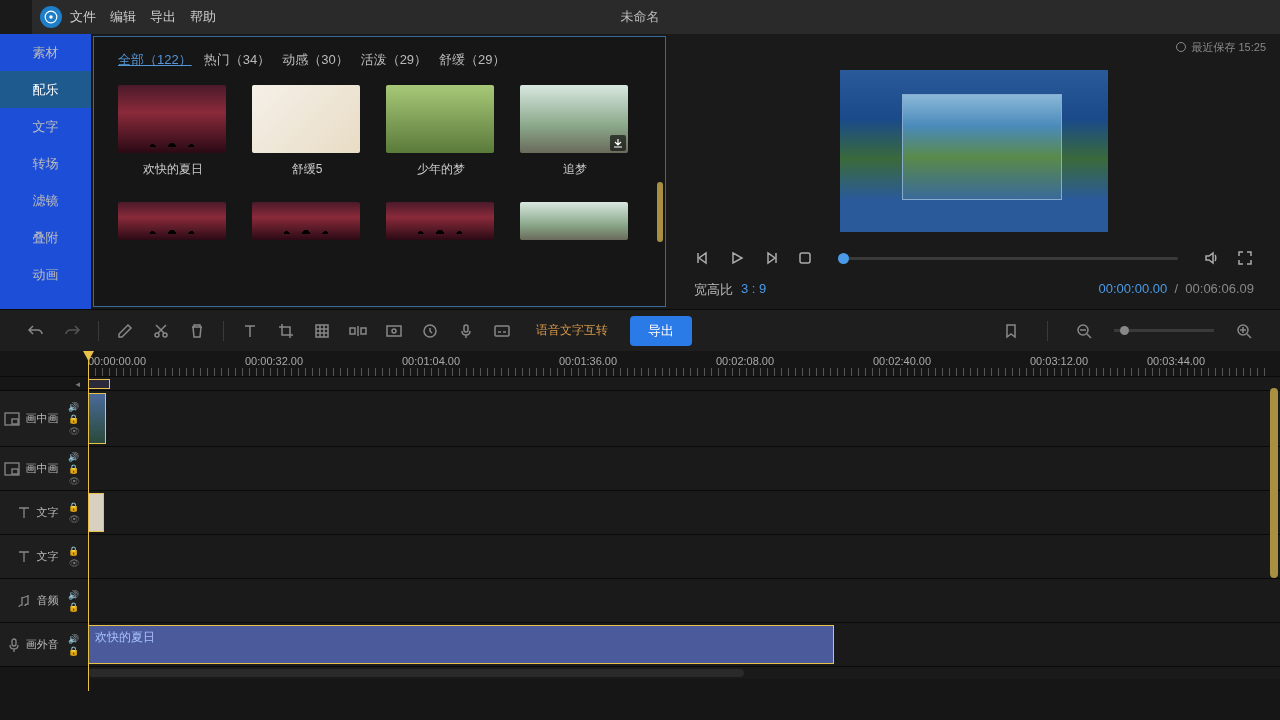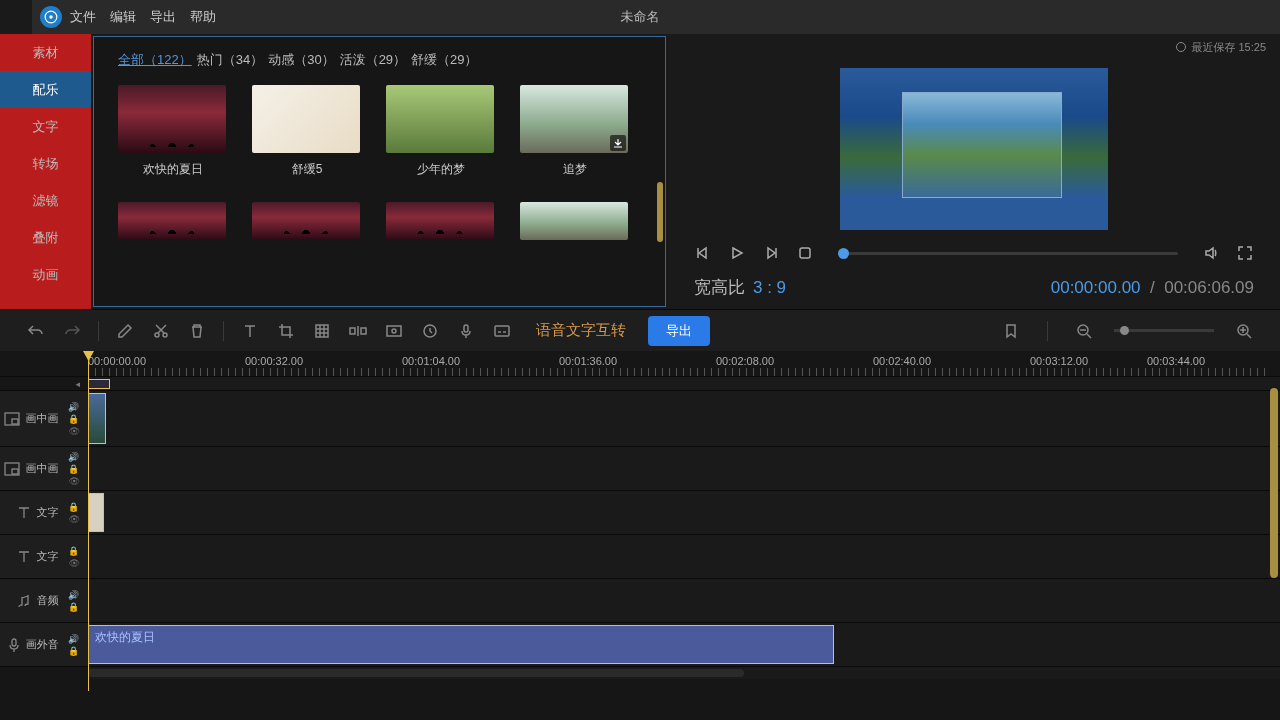--- a/index.html
+++ b/index.html
@@ -10,31 +10,31 @@
 .logo { width: 22px; height: 22px; background: #1e7ec8; border-radius: 50%; display: flex; align-items: center; justify-content: center; margin-right: 8px; }
 .logo svg { width: 14px; height: 14px; }
 .menu-items { display: flex; gap: 14px; font-size: 13px; }
 .menu-items span { cursor: pointer; }
 .title { position: absolute; left: 50%; transform: translateX(-50%); font-size: 13px; color: #bbb; }
 .titlebar-right { margin-left: auto; display: flex; align-items: center; gap: 12px; font-size: 12px; }
 .winbtn { width: 16px; height: 16px; cursor: pointer; display:flex; align-items:center; justify-content:center; color:#aaa; }
 
 
 .upper { height: 275px; display: flex; }
-.sidebar { width: 91px; background: #b91c1c; }
+.sidebar { width: 91px; background: #1d4ed8; }
 .sidebar-item { height: 37px; display: flex; align-items: center; justify-content: center; font-size: 13px; cursor: pointer; color: #bbb; }
 .sidebar-item.active { background: #1e5a8e; color: #fff; }
 
 .media-panel { flex: 1; background: #161616; border: 1px solid #3a6a9a; margin: 2px; position: relative; }
 .tabs { display: flex; background: #2d2d2d; margin: 13px 22px 0; border-radius: 2px; }
 .tab { padding: 10px 24px; font-size: 15px; cursor: pointer; color:#ccc; }
 .tab.active { background: #e8c04a; color: #1a1a1a; font-weight: 500; }
 .tab-div { color:#555; align-self:center; }
 
-.filter-row { display: flex; gap: 5px; margin: 14px 24px 8px; font-size: 13px; }
+.filter-row { display: flex; gap: 12px; margin: 14px 24px 8px; font-size: 13px; }
 .filter { cursor: pointer; color: #bbb; }
 .filter.active { color: #5596d6; text-decoration: underline; }
 
 .grid { display: flex; flex-wrap: wrap; gap: 24px; padding: 8px 24px; overflow: hidden; }
 .media-item { width: 110px; }
 .thumb { width: 108px; height: 68px; background: #333; border-radius: 2px; position:relative; overflow:hidden; }
 .media-item .label { text-align: center; font-size: 12px; margin-top: 8px; color: #ccc; }
 .dl-badge { position:absolute; bottom:2px; right:2px; width:16px; height:16px; background:rgba(0,0,0,.6); border-radius:2px; display:flex; align-items:center; justify-content:center; }
 
 
@@ -55,32 +55,32 @@
 .save-info .ico { display:inline-block; width:10px; height:10px; border:1px solid #888; border-radius:50%; margin-right:2px; position:relative; top:1px; }
 .preview-video { flex:1; display:flex; align-items:center; justify-content:center; }
 .video-frame { width: 268px; height: 162px; background: linear-gradient(180deg,#2a5a9a 0%,#1a4a8a 30%,#3a6a3a 55%,#2a5a9a 80%); position:relative; overflow:hidden; }
 .video-inner { position:absolute; top:24px; left:62px; width:160px; height:106px; border:1px solid #88aacc; background:linear-gradient(180deg,#8ab8d8 0%,#4a8aba 30%,#5a8a4a 60%,#3a6a9a 100%); }
 
 .controls { display:flex; align-items:center; gap:16px; padding: 8px 26px; }
 .ctrl-btn { width:18px; height:18px; cursor:pointer; color:#aaa; display:flex; align-items:center; justify-content:center; }
 .progress { flex:1; height:3px; background:#3a3a3a; position:relative; border-radius:2px; margin:0 8px; }
 .progress-dot { position:absolute; left:0; top:-4px; width:11px; height:11px; background:#4a9ae8; border-radius:50%; }
 
-.time-row { display:flex; align-items:center; padding:6px 26px 10px; font-size:17px; }
+.time-row { display:flex; align-items:flex-start; padding:6px 26px 10px; font-size:13px; }
 .aspect-label { color:#bbb; margin-right:8px; }
 .aspect-val { color:#4a9ae8; }
 .times { margin-left:auto; }
 .time-cur { color:#4a9ae8; }
 .time-tot { color:#888; }
 
 
 .toolbar { height: 42px; background:#1e1e1e; display:flex; align-items:center; padding:0 20px; gap:4px; border-top:1px solid #0a0a0a; }
 .tbtn { width:32px; height:32px; display:flex; align-items:center; justify-content:center; cursor:pointer; color:#888; }
 .tsep { width:1px; height:20px; background:#3a3a3a; margin:0 6px; }
-.voice-text { color:#d89a4a; font-size:15px; margin-left:14px; cursor:pointer; }
+.voice-text { color:#d89a4a; font-size:12px; margin-left:14px; cursor:pointer; }
 .export-btn { background:#2a7ae8; color:#fff; padding:6px 18px; border-radius:4px; font-size:13px; margin-left:18px; cursor:pointer; }
 .toolbar-right { margin-left:auto; display:flex; align-items:center; gap:14px; }
 .zoom-slider { width:100px; height:3px; background:#3a3a3a; position:relative; }
 .zoom-dot { position:absolute; left:6px; top:-3px; width:9px; height:9px; background:#888; border-radius:50%; }
 
 
 .timeline { background:#161616; height:369px; }
 .ruler { height:26px; display:flex; position:relative; padding-left:88px; border-bottom:1px solid #0a0a0a; }
 .ruler-mark { position:absolute; top:4px; font-size:11px; color:#aaa; }
 .ruler-ticks { position:absolute; left:88px; right:12px; bottom:0; height:8px;

